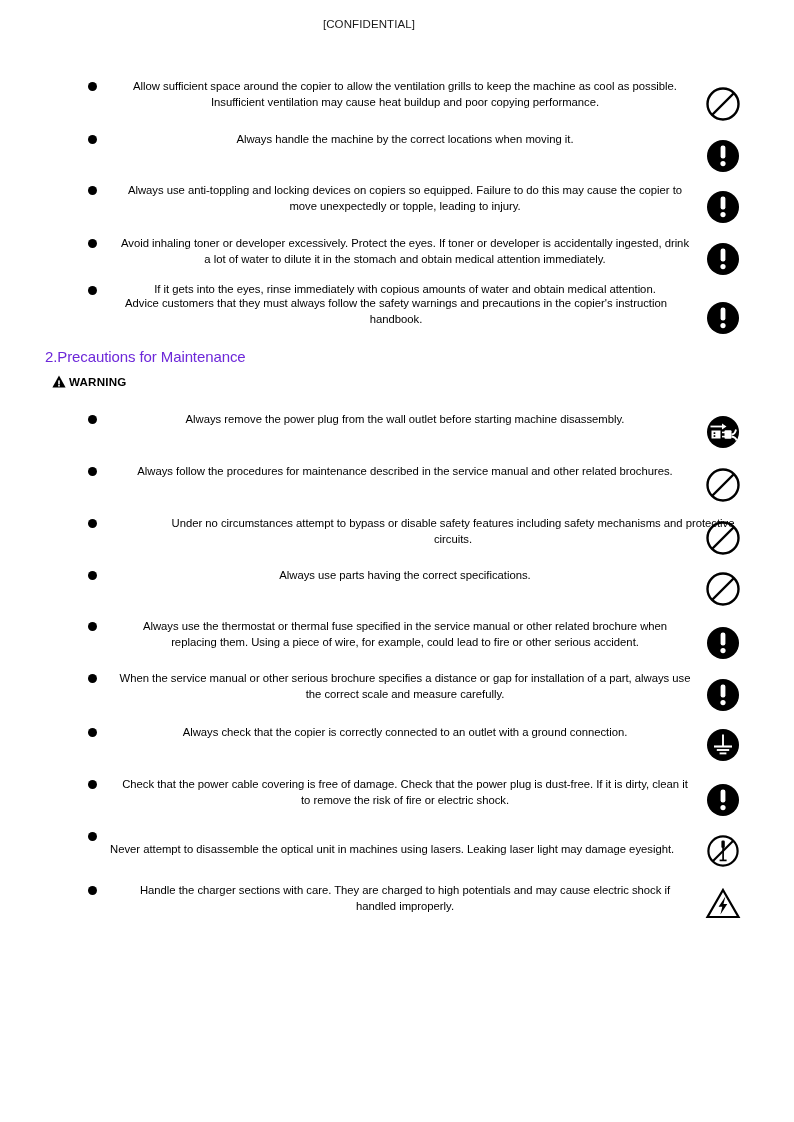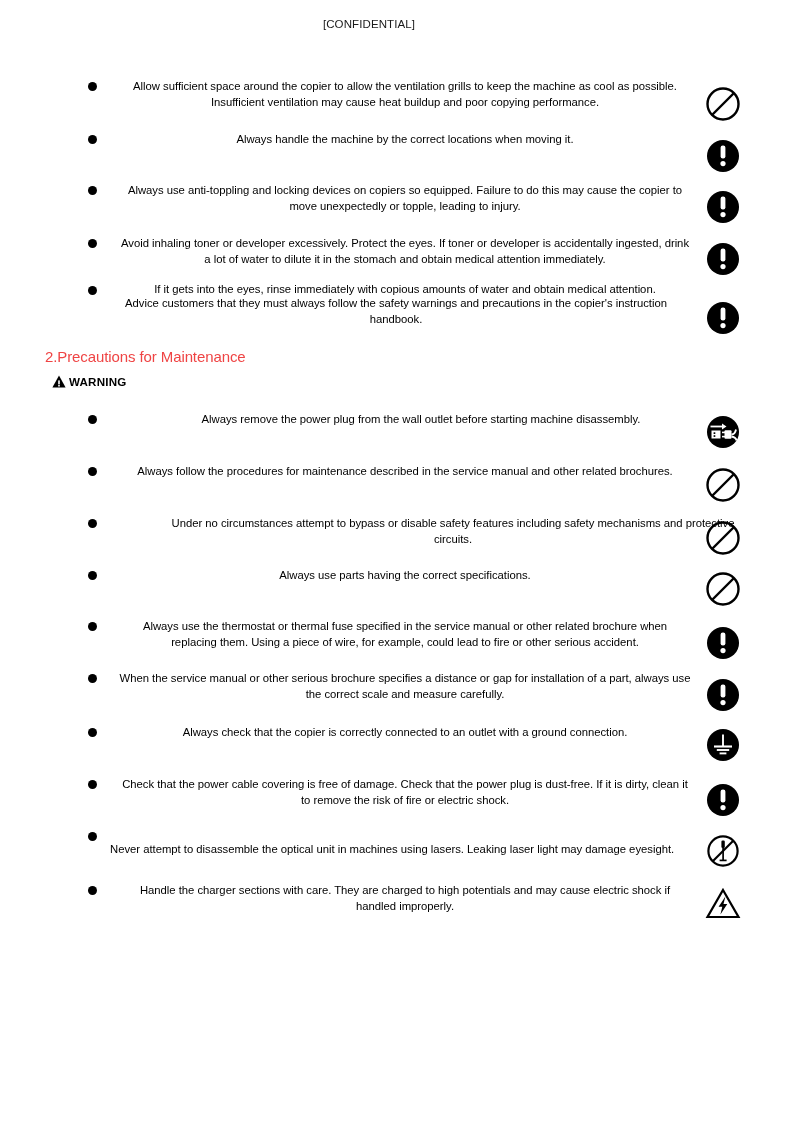--- a/index.html
+++ b/index.html
@@ -76,21 +76,21 @@
   .bullet-text .cont {
     display: block;
     margin-top: 14px;
   }
 
   
   .section-heading {
     position: absolute;
     left: 45px;
     font-size: 15px;
-    color: #ef4444;
+    color: #6d28d9;
     letter-spacing: -0.1px;
   }
   .warning-line {
     position: absolute;
     left: 52px;
     display: flex;
     align-items: center;
   }
   .warning-label {
     font-size: 11.6px;
@@ -174,21 +174,21 @@
       </div>
       <div class="section-heading" style="top: 348px;">2.Precautions for Maintenance</div>
       <div class="warning-line" style="top: 375px;">
         <svg width="14" height="13" viewBox="0 0 14 13">
           <path d="M7 0.6 L13.6 12.4 L0.4 12.4 Z" fill="#000"></path>
           <rect x="6.2" y="5.4" width="1.6" height="4" fill="#fff"></rect>
           <rect x="6.2" y="10" width="1.6" height="1.5" fill="#fff"></rect>
         </svg>
         <span class="warning-label">WARNING</span>
       </div>
-      <div class="bullet-row" style="top: 411px; gap: 16px;">
+      <div class="bullet-row" style="top: 411px;">
         <span class="bullet-dot"></span>
         <div class="bullet-text"><span>Always remove the power plug from the wall outlet before starting machine disassembly.</span></div>
       </div>
       <div class="icon-cell" style="top: 412px;">
         <svg width="40" height="40" viewBox="0 0 40 40">
           <circle cx="20" cy="20" r="16" fill="#000"></circle>
           <line x1="7.5" y1="14.5" x2="19" y2="14.5" stroke="#fff" stroke-width="1.8"></line>
           <polygon points="19,11.6 23.5,14.5 19,17.4" fill="#fff"></polygon>
           <rect x="8.5" y="18.5" width="9" height="8" fill="#fff"></rect>
           <rect x="10.6" y="20.3" width="1.7" height="1.7" fill="#000"></rect>

